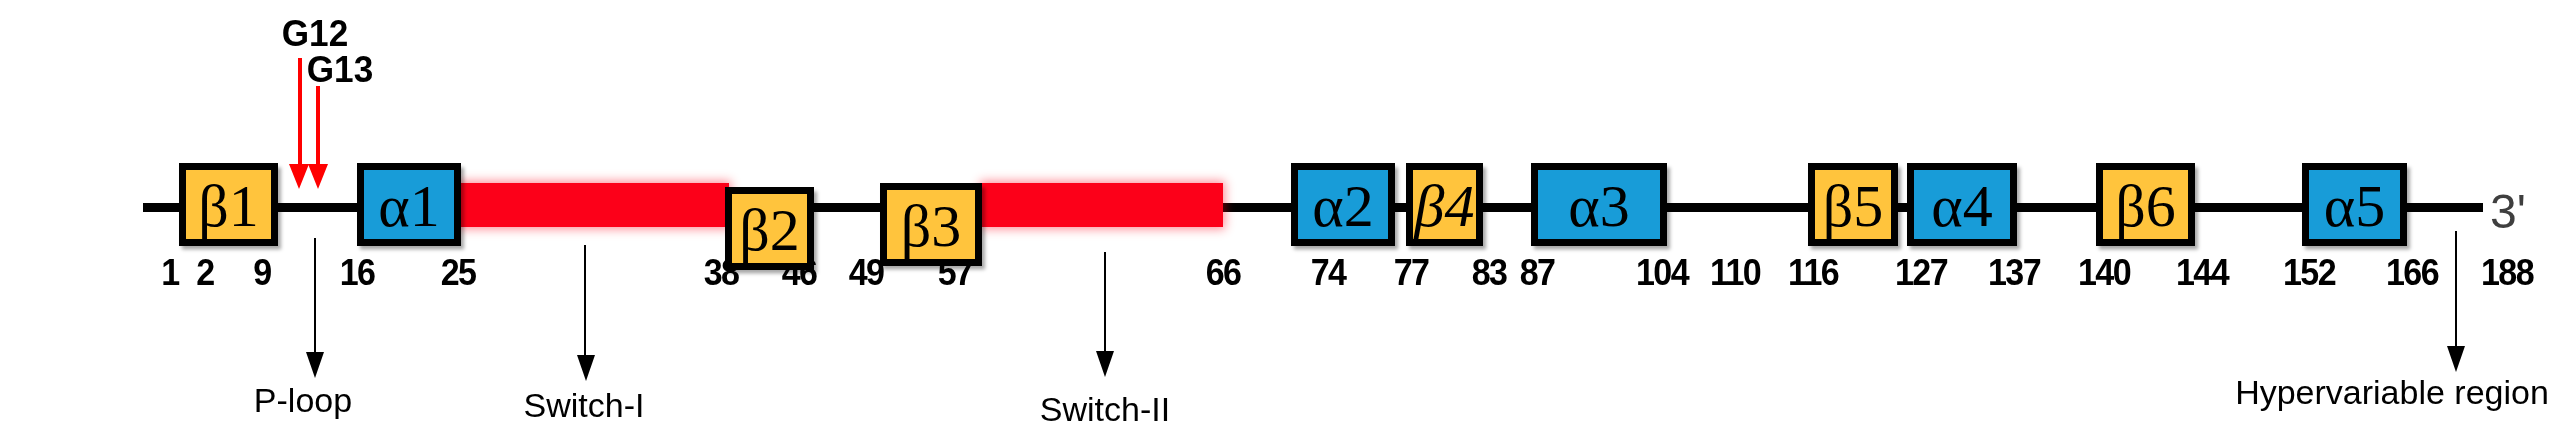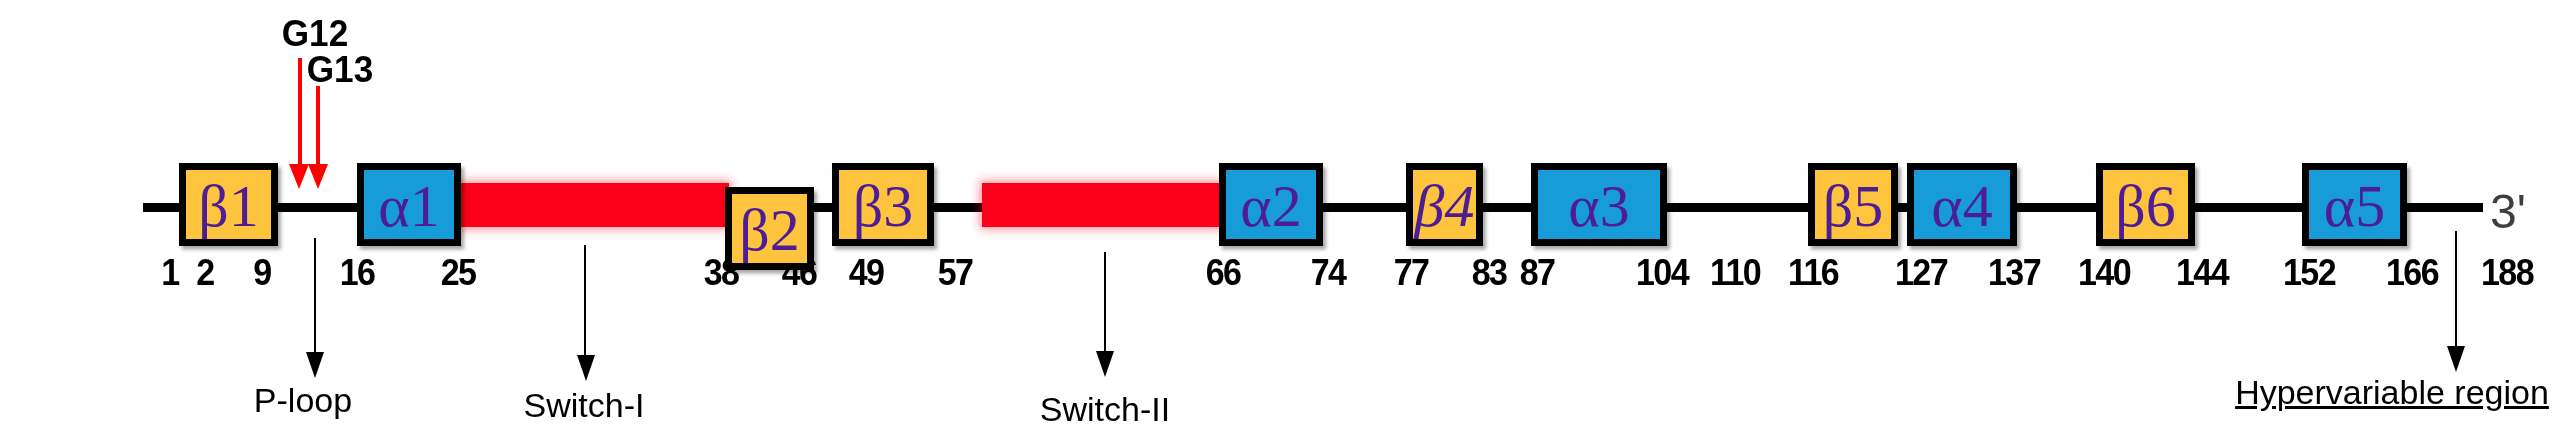--- a/index.html
+++ b/index.html
@@ -26,21 +26,21 @@
     position:absolute;
     top:163px;height:83px;
     box-sizing:border-box;
     border:7.1px solid #000000;
     z-index:3;
     display:flex;align-items:center;justify-content:center;
     box-shadow:3px 3.6px 3.6px rgba(0,0,0,.35);
   }
   .segbox .glyph{
     font-family:"Liberation Serif", serif;
-    font-size:60px;line-height:1;color:#4c1d95;
+    font-size:60px;line-height:1;color:#000000;
     transform:translateY(1.2px);
   }
   .segbox.strand{background:#FFC43D;}
   .segbox.helix{background:#189CD8;}
   .num{
     position:absolute;top:252px;
     font-size:37px;font-weight:700;color:#000;
     letter-spacing:-1.8px;white-space:nowrap;
     transform:translateX(-50%) scaleX(.92);
   }
@@ -79,24 +79,24 @@
   <div id="boxes">
       <div class="segbox strand" style="left: 179px; width: 99px;">
         <div class="glyph">β1</div>
       </div>
       <div class="segbox helix" style="left: 357px; width: 104px; align-items: center;">
         <div class="glyph">α1</div>
       </div>
       <div class="segbox strand" style="left: 725px; width: 89px; margin-top: 24px;">
         <div class="glyph">β2</div>
       </div>
-      <div class="segbox strand" style="left: 832px; width: 102px;">
+      <div class="segbox strand" style="left: 880px; width: 102px; margin-top: 20px;">
         <div class="glyph">β3</div>
       </div>
-      <div class="segbox helix" style="left: 1219px; width: 104px; text-align: right;">
+      <div class="segbox helix" style="left: 1291px; width: 104px; text-align: right;">
         <div class="glyph">α2</div>
       </div>
       <div class="segbox strand" style="left: 1406px; width: 77px; font-style: italic;">
         <div class="glyph">β4</div>
       </div>
       <div class="segbox helix" style="left: 1531px; width: 136px;">
         <div class="glyph">α3</div>
       </div>
       <div class="segbox strand" style="left: 1808px; width: 90px;">
         <div class="glyph">β5</div>
@@ -150,18 +150,18 @@
       <div class="arrow-head" style="left: 306px; top: 352px; border-left: 9px solid transparent; border-right: 9px solid transparent; border-top: 26px solid rgb(0, 0, 0);"></div>
       <div class="anno-label" style="left: 303px; top: 381px;">P-loop</div>
       <div class="arrow-line" style="left: 584px; top: 245px; width: 2.4px; height: 110px; background: rgb(0, 0, 0);"></div>
       <div class="arrow-head" style="left: 577px; top: 355px; border-left: 9px solid transparent; border-right: 9px solid transparent; border-top: 26px solid rgb(0, 0, 0);"></div>
       <div class="anno-label" style="left: 584px; top: 386px; text-align: center;">Switch-I</div>
       <div class="arrow-line" style="left: 1104px; top: 252px; width: 2.4px; height: 99px; background: rgb(0, 0, 0);"></div>
       <div class="arrow-head" style="left: 1096px; top: 351px; border-left: 9px solid transparent; border-right: 9px solid transparent; border-top: 26px solid rgb(0, 0, 0);"></div>
       <div class="anno-label" style="left: 1105px; top: 390px;">Switch-II</div>
       <div class="arrow-line" style="left: 2455px; top: 231px; width: 2.4px; height: 115px; background: rgb(0, 0, 0);"></div>
       <div class="arrow-head" style="left: 2447px; top: 346px; border-left: 9px solid transparent; border-right: 9px solid transparent; border-top: 26px solid rgb(0, 0, 0);"></div>
-      <div class="anno-label" style="left: 2392px; top: 373px; text-decoration: underline;">Hypervariable region</div>
+      <div class="anno-label" style="left: 2392px; top: 373px;">Hypervariable region</div>
     </div>
 
   <div class="endlabel" style="left:2490px;top:184px;">3'</div>
 </div>
 
 
 </body></html>

